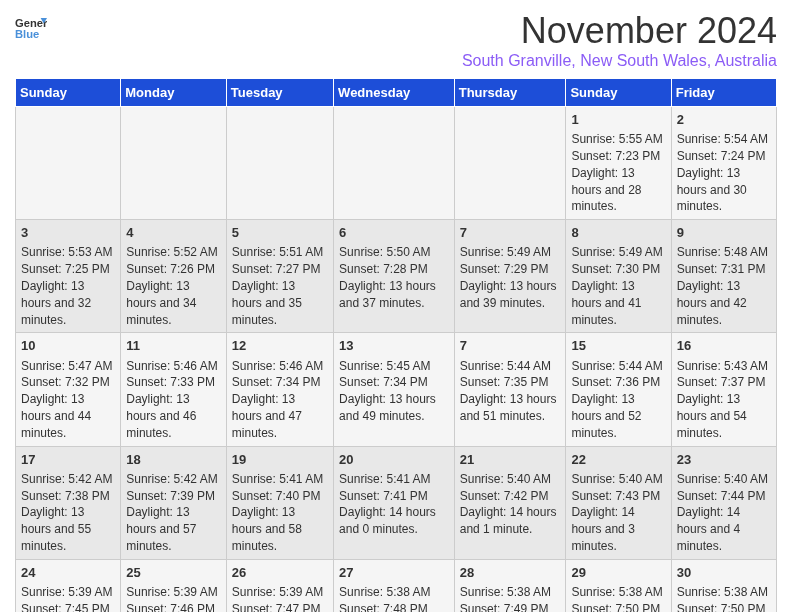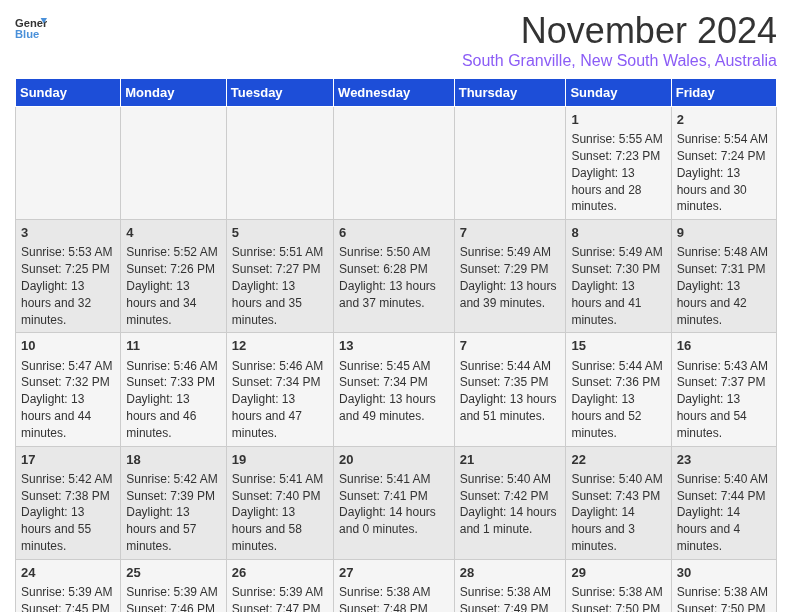--- a/index.html
+++ b/index.html
@@ -151,21 +151,21 @@
         </td>
         <td>
           <span class="day-num">5</span>
           <div class="day-info" style="white-space: pre-line;">Sunrise: 5:51 AM
 Sunset: 7:27 PM
 Daylight: 13 hours and 35 minutes.</div>
         </td>
         <td>
           <span class="day-num">6</span>
           <div class="day-info" style="white-space: pre-line;">Sunrise: 5:50 AM
-Sunset: 6:28 PM
+Sunset: 7:28 PM
 Daylight: 13 hours and 37 minutes.</div>
         </td>
         <td>
           <span class="day-num">7</span>
           <div class="day-info" style="white-space: pre-line;">Sunrise: 5:49 AM
 Sunset: 7:29 PM
 Daylight: 13 hours and 39 minutes.</div>
         </td>
         <td>
           <span class="day-num">8</span>

